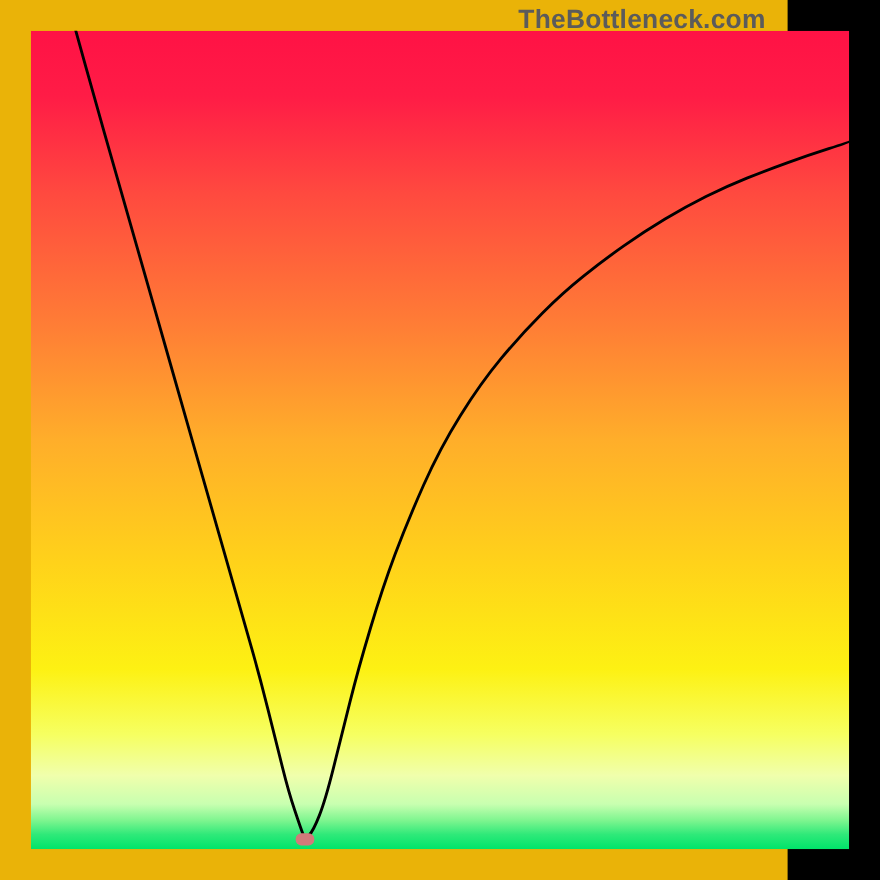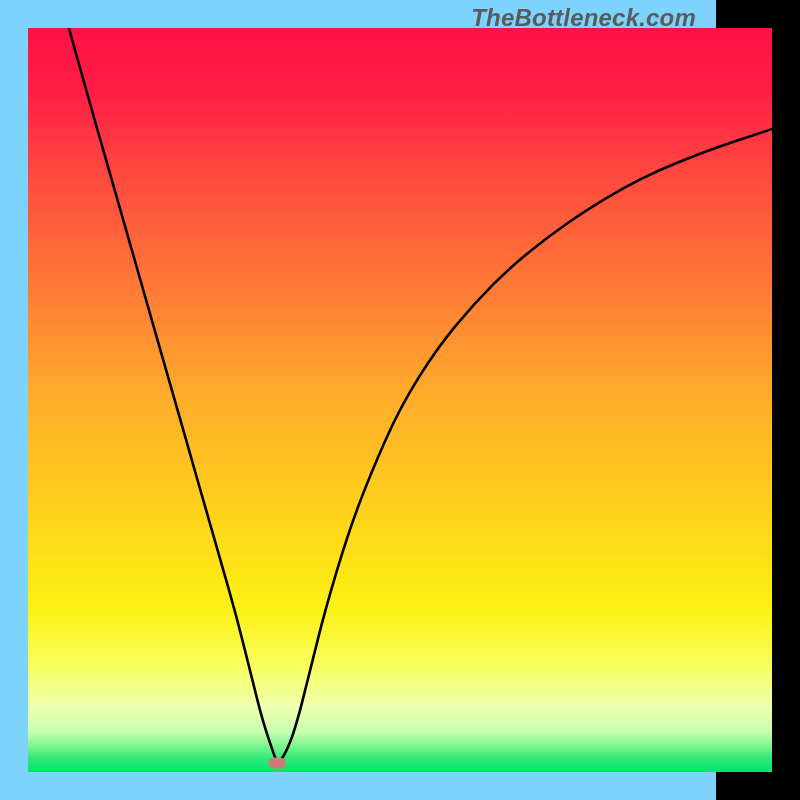--- a/index.html
+++ b/index.html
@@ -1,22 +1,21 @@
 <!DOCTYPE html>
 <html><head>
 <meta charset="utf-8">
 <style>
   * { margin: 0; padding: 0; box-sizing: border-box; }
   html, body { width: 800px; height: 800px; overflow: hidden; background: #000; }
   .outer {
     width: 716px;
     height: 800px;
-    background: #7dd3fc;
+    background: #eab308;
     position: relative;
-    font-style: italic;
   }
   .watermark {
     position: absolute;
     top: 4px;
     right: 20px;
     font-family: Arial, Helvetica, sans-serif;
     font-size: 24px;
     font-weight: bold;
     color: #5b5b5b;
     letter-spacing: 0.2px;

